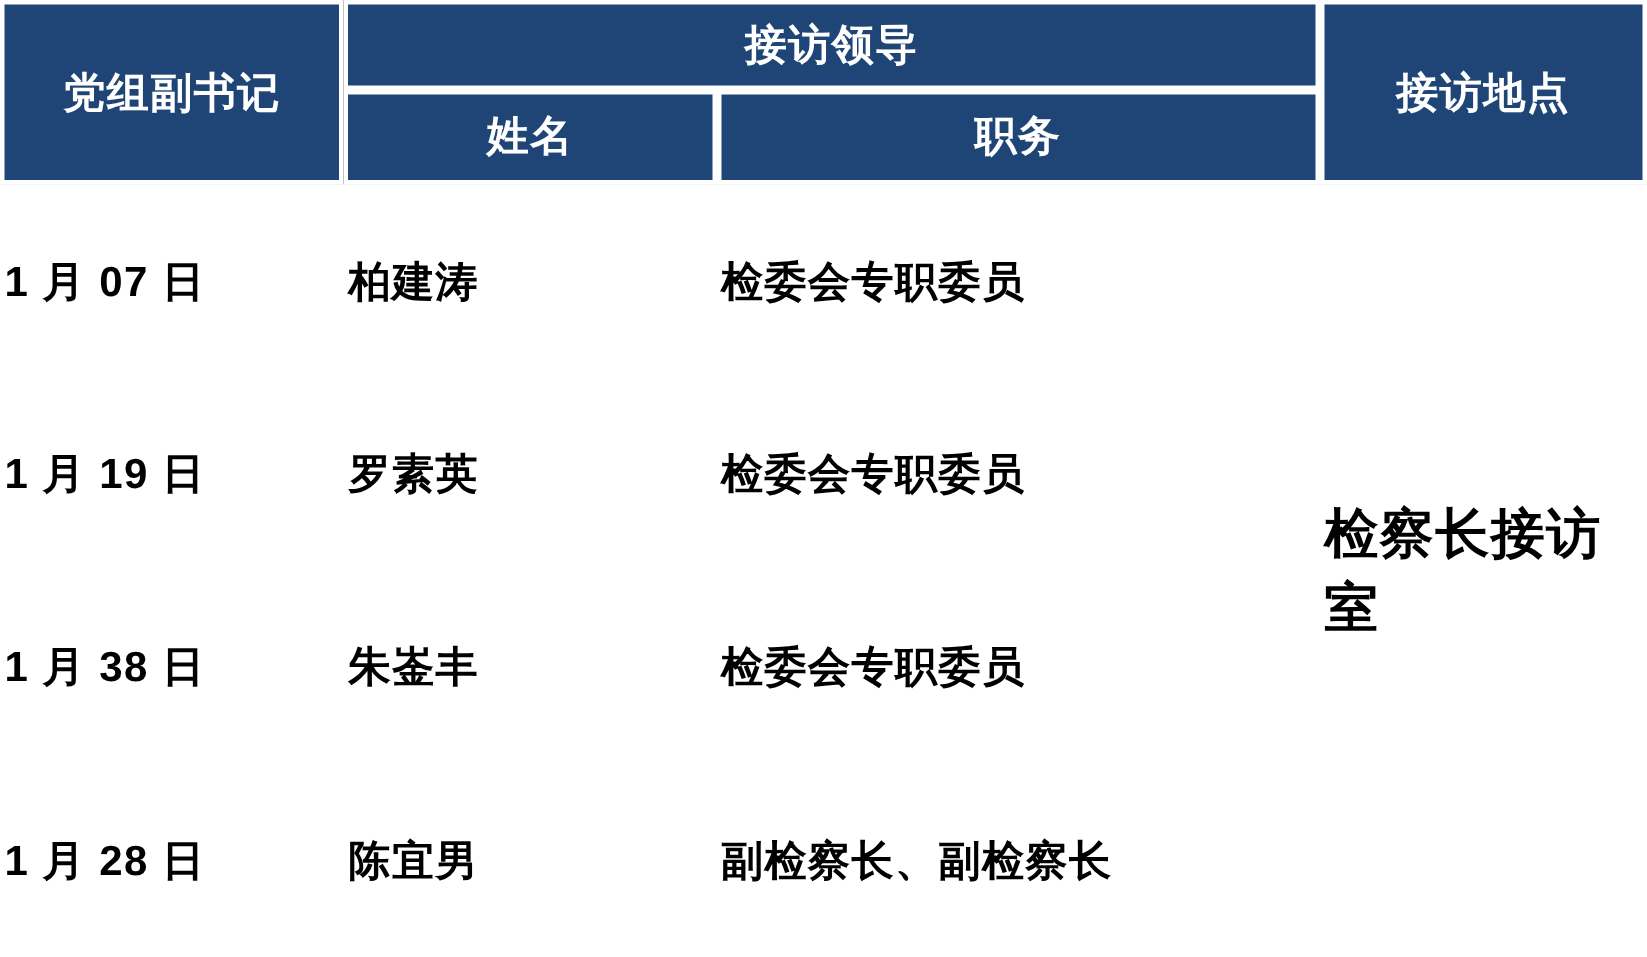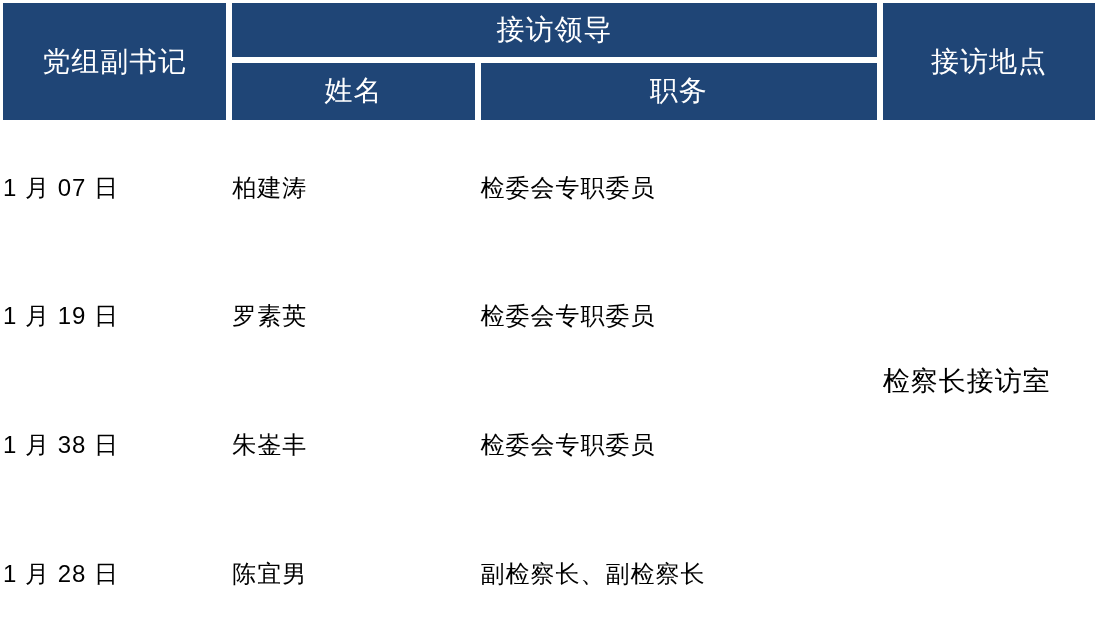--- a/index.html
+++ b/index.html
@@ -19,44 +19,44 @@
     border-collapse: separate;
     border-spacing: 0;
     table-layout: fixed;
   }
   #schedule-table td,
   #schedule-table th {
     border: 3px solid #ffffff;
     padding: 0;
     margin: 0;
     vertical-align: middle;
-    font-weight: normal;
+    font-weight: bold;
     letter-spacing: 1px;
   }
   .hdr {
     background: #1f4576;
     color: #ffffff;
     font-size: 28px;
   }
   .hdr-sub {
     background: #1f4576;
     color: #ffffff;
     font-size: 28px;
   }
   .body-cell {
     background: #ffffff;
     color: #000000;
-    font-size: 24px;
+    font-size: 28px;
   }
   .col-time { width: 228px; }
   .col-name { width: 247px; }
   .col-title { width: 400px; }
   .col-place { width: 217px; }
   .place-cell {
-    font-size: 27px;
+    font-size: 36px;
     letter-spacing: 0px;
   }
   .row-head-top { height: 56px; }
   .row-head-sub { height: 60px; }
   .row-body { height: 121px; }
 </style>
 </head>
 <body>
 
 <table id="schedule-table">

